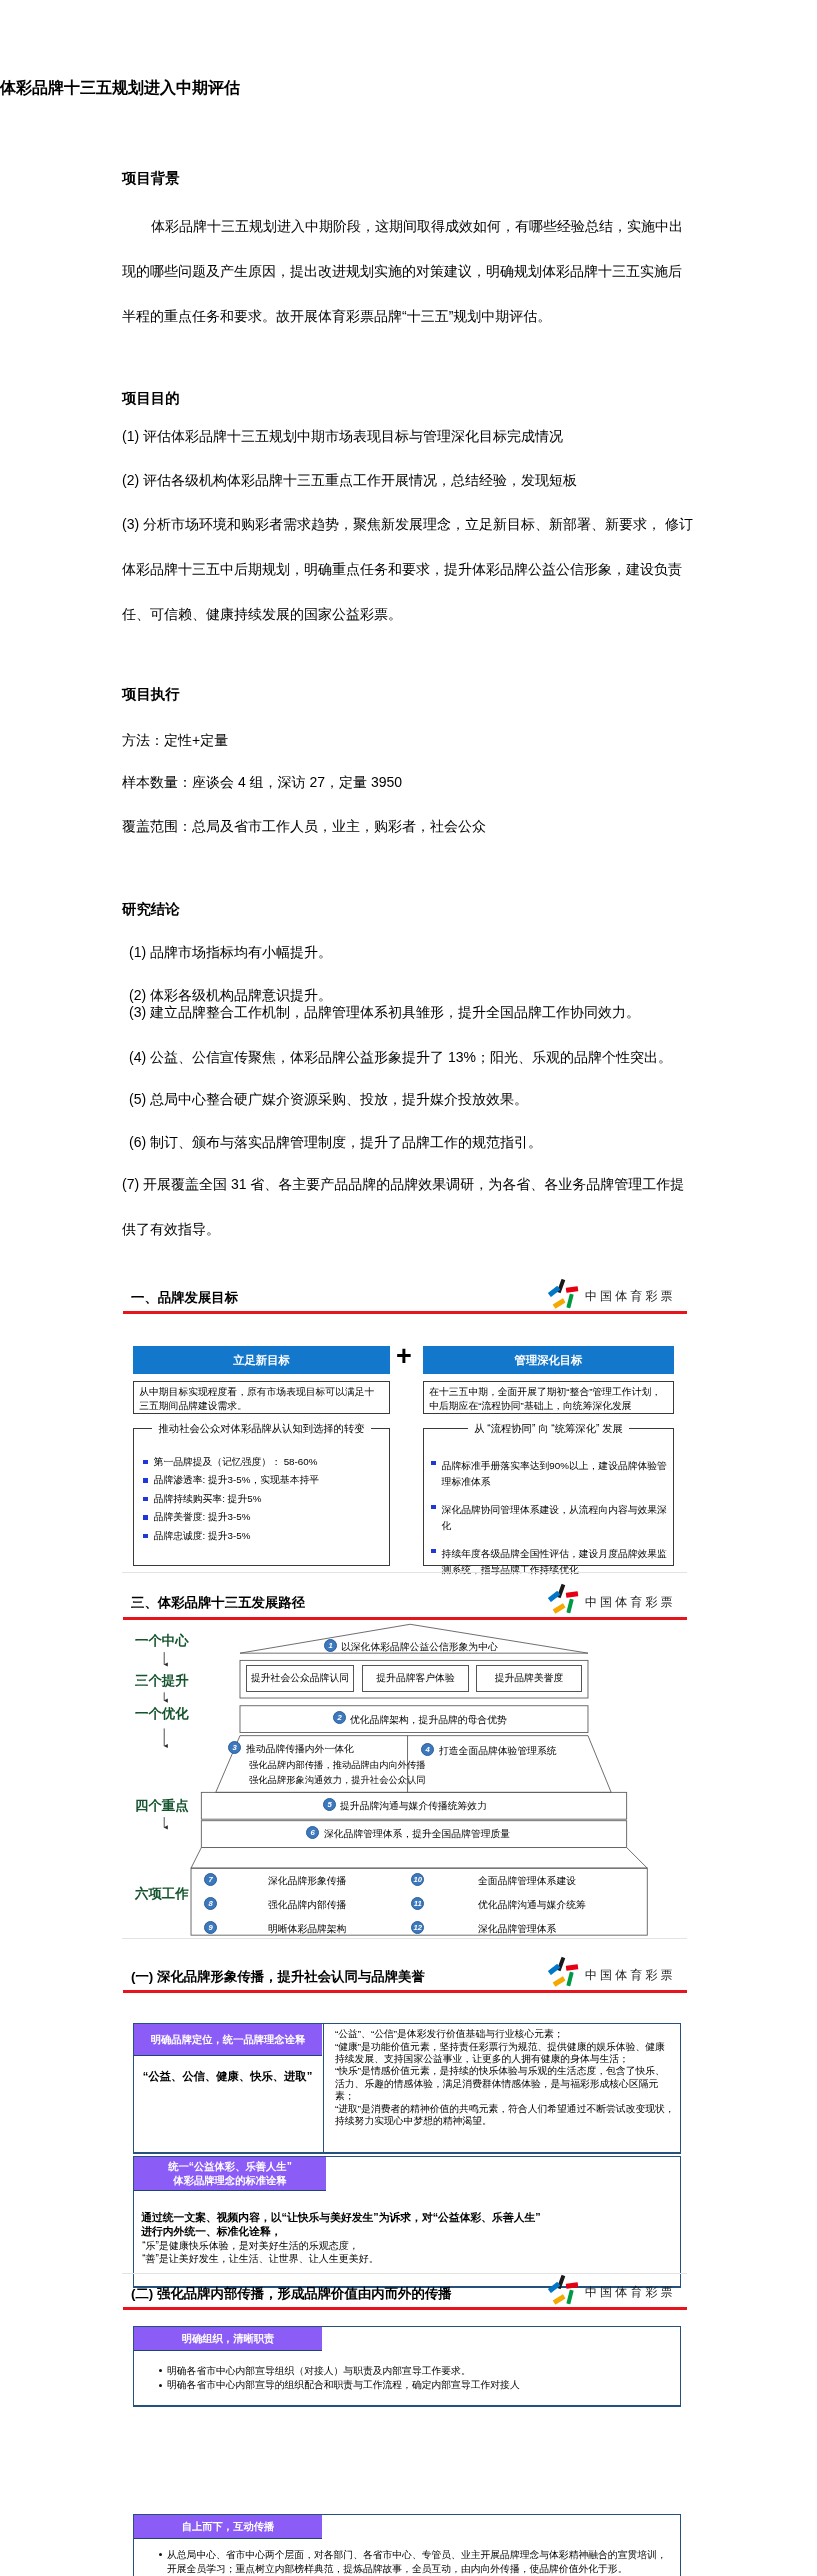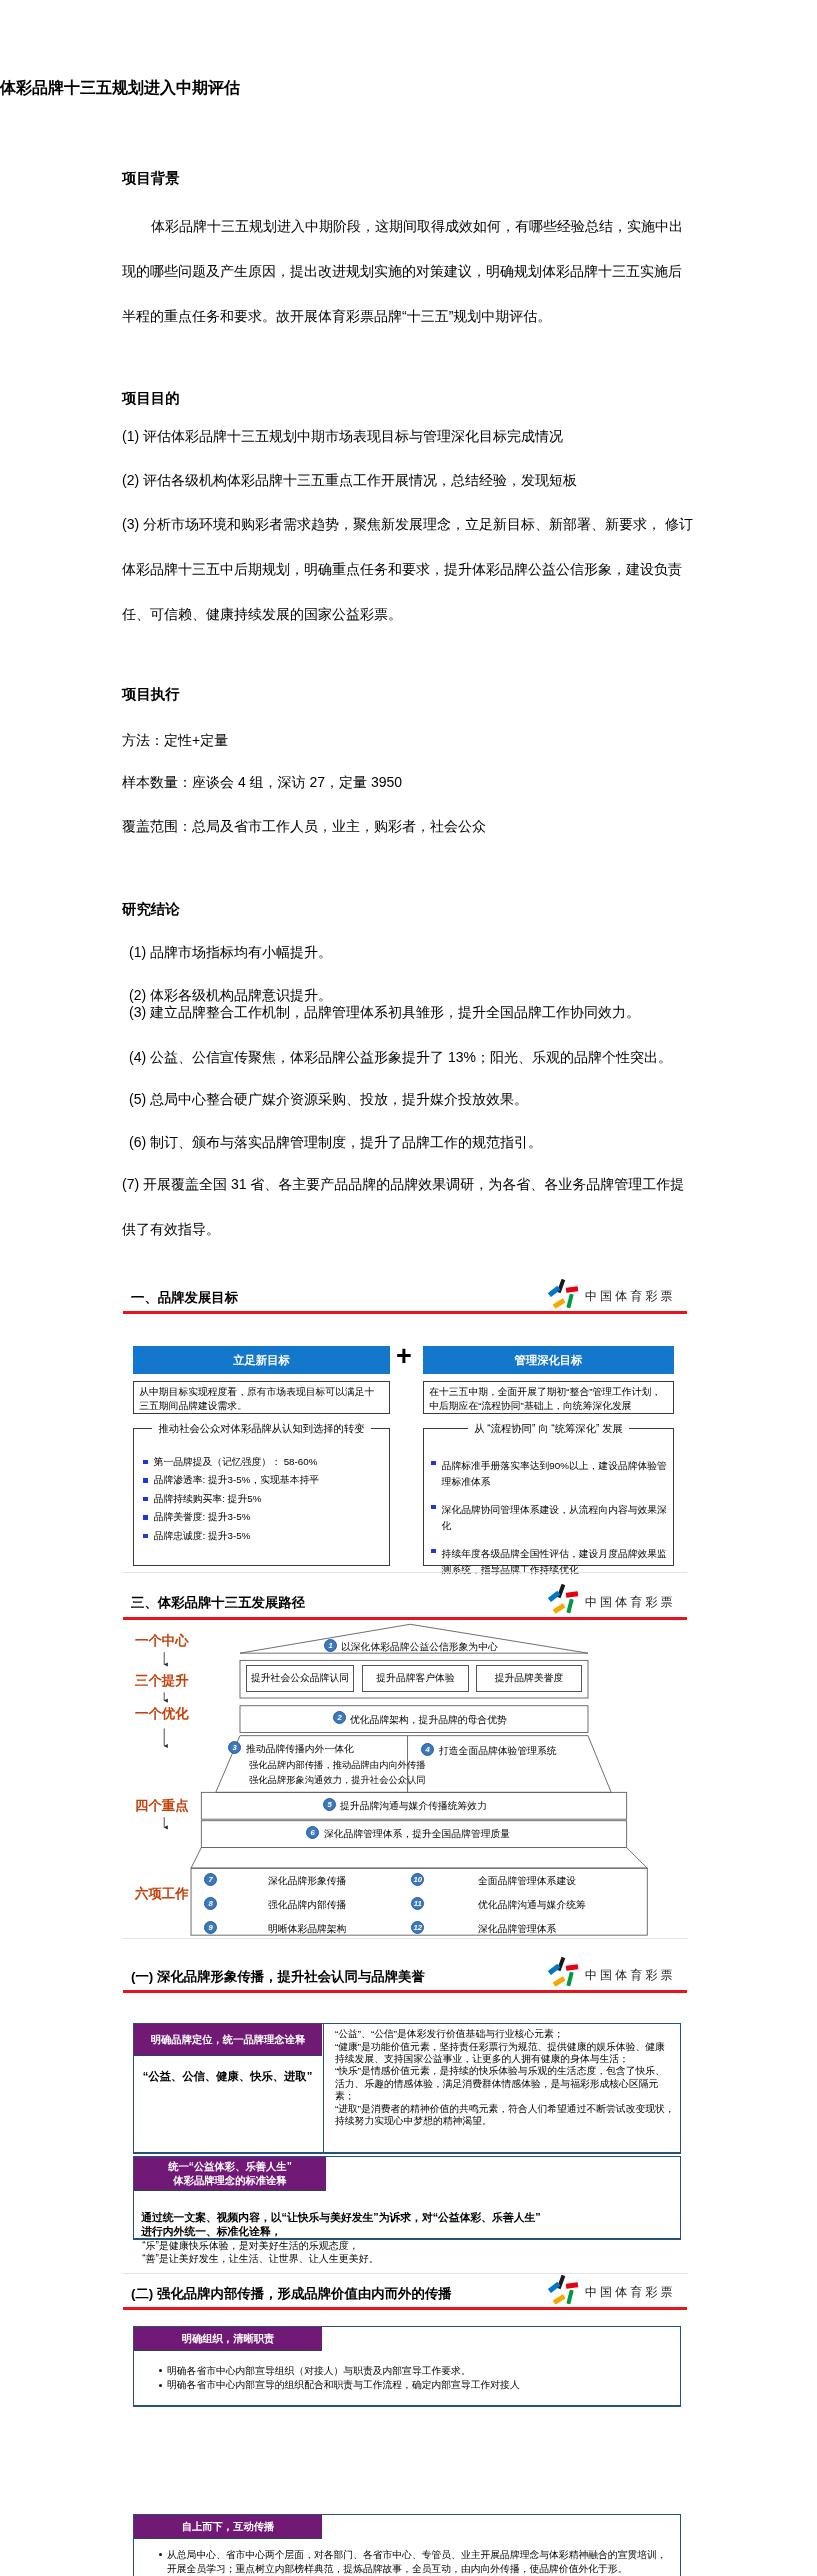--- a/index.html
+++ b/index.html
@@ -30,31 +30,31 @@
   .descbox{border:1px solid #3a3a3a;font-size:9.8px;line-height:14px;padding:2.6px 5.2px;box-sizing:border-box;}
   .tallbox{border:1px solid #3a3a3a;box-sizing:border-box;}
   .btitle{position:absolute;top:-7.2px;left:0;right:0;text-align:center;}
   .btitle span{background:#fff;padding:0 6.2px;font-size:10.3px;font-weight:500;white-space:nowrap;}
   .sq-list{list-style:none;margin:0;padding:0;}
   .sq-list li{position:relative;font-size:9.8px;padding-left:12.4px;}
   .sq-list li::before{content:"";position:absolute;left:2.1px;top:2.6px;width:4.6px;height:4.6px;background:#2038D8;}
   .sq-left li{margin-bottom:8.2px;line-height:10.3px;}
   .sq-right li{margin-bottom:13px;line-height:15.5px;}
   
-  .blue-label{font-size:13.4px;font-weight:bold;color:#c2410c;white-space:nowrap;}
+  .blue-label{font-size:13.4px;font-weight:bold;color:#14532d;white-space:nowrap;}
   .ncircle{width:13.4px;height:13.4px;border-radius:50%;background:#3C78BE;border:0.5px solid #2B5E97;
            color:#fff;font-size:7.7px;font-style:italic;font-weight:bold;box-sizing:border-box;
            display:flex;align-items:center;justify-content:center;}
   .dtext{font-size:9.8px;white-space:nowrap;}
   .dsub{font-size:9.3px;white-space:nowrap;}
   .ibox{border:1px solid #555;display:flex;align-items:center;justify-content:center;
         font-size:9.8px;background:#fff;box-sizing:border-box;text-align:center;}
   
   .slidebox{border:1px solid #24517E;border-bottom-width:2.1px;background:#fff;box-sizing:border-box;}
-  .tab{background:#701a75;color:#fff;font-weight:bold;font-size:10.3px;line-height:13.4px;
+  .tab{background:#8b5cf6;color:#fff;font-weight:bold;font-size:10.3px;line-height:13.4px;
        display:flex;align-items:center;justify-content:center;text-align:center;
        border-bottom:1.5px solid #1E4570;box-sizing:border-box;}
   .coldiv{border-left:1px solid #24517E;}
   .quote{font-size:11.3px;font-weight:bold;text-align:center;}
   .rpara{font-size:9.8px;line-height:12.4px;}
   .b2bold{font-size:10.8px;line-height:14.4px;font-weight:bold;}
   .b2norm{font-size:10px;line-height:13.4px;}
   .dot-list{list-style:none;margin:0;padding:0;}
   .dot-list li{position:relative;font-size:9.8px;padding-left:12.4px;}
   .dot-list li::before{content:"";position:absolute;left:4.1px;top:5.2px;width:3.1px;height:3.1px;border-radius:50%;background:#111;}
@@ -223,21 +223,21 @@
     <div class="abs quote" style="left:3.1px;top:45px;width:181px;">“公益、公信、健康、快乐、进取”</div>
     <div class="abs rpara pre" style="left:201px;top:4.1px;width:340px;">“公益”、“公信”是体彩发行价值基础与行业核心元素；
 “健康”是功能价值元素，坚持责任彩票行为规范、提供健康的娱乐体验、健康
 持续发展、支持国家公益事业，让更多的人拥有健康的身体与生活；
 “快乐”是情感价值元素，是持续的快乐体验与乐观的生活态度，包含了快乐、
 活力、乐趣的情感体验，满足消费群体情感体验，是与福彩形成核心区隔元素；
 “进取”是消费者的精神价值的共鸣元素，符合人们希望通过不断尝试改变现状，
 持续努力实现心中梦想的精神渴望。</div>
   </div>
 
-  <div class="abs slidebox" style="left:133px;top:2156px;width:548px;height:84px;padding-left:24px;">
+  <div class="abs slidebox" style="left:133px;top:2156px;width:548px;height:132px;padding-left:24px;">
     <div class="tab pre" style="position:absolute;left:0;top:0;width:192px;height:34px;">统一“公益体彩、乐善人生”
 体彩品牌理念的标准诠释</div>
     <div class="abs b2bold pre" style="left:7.2px;top:53px;width:531px;">通过统一文案、视频内容，以“让快乐与美好发生”为诉求，对“公益体彩、乐善人生”
 进行内外统一、标准化诠释，</div>
     <div class="abs b2norm pre" style="left:8.2px;top:82px;width:531px;">“乐”是健康快乐体验，是对美好生活的乐观态度，
 “善”是让美好发生，让生活、让世界、让人生更美好。</div>
   </div>
 
   <div class="abs sep" style="left:122px;top:2273px;width:565px;"></div>
 

